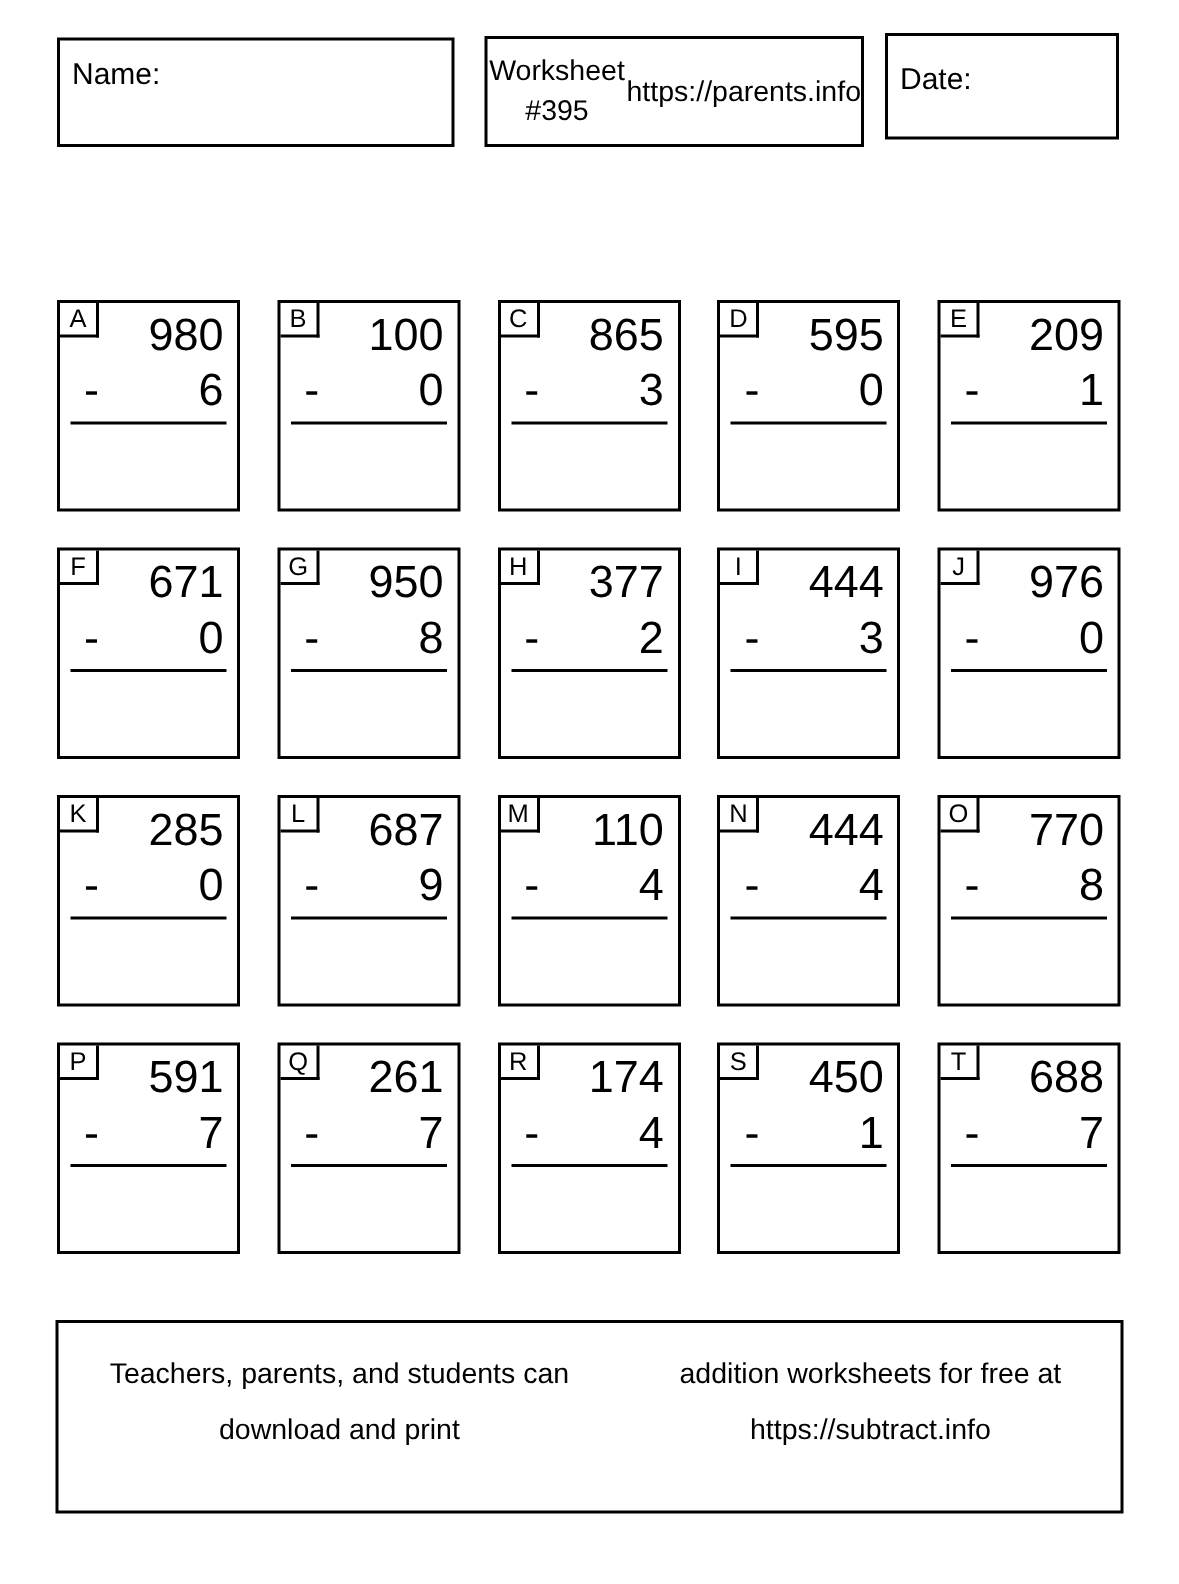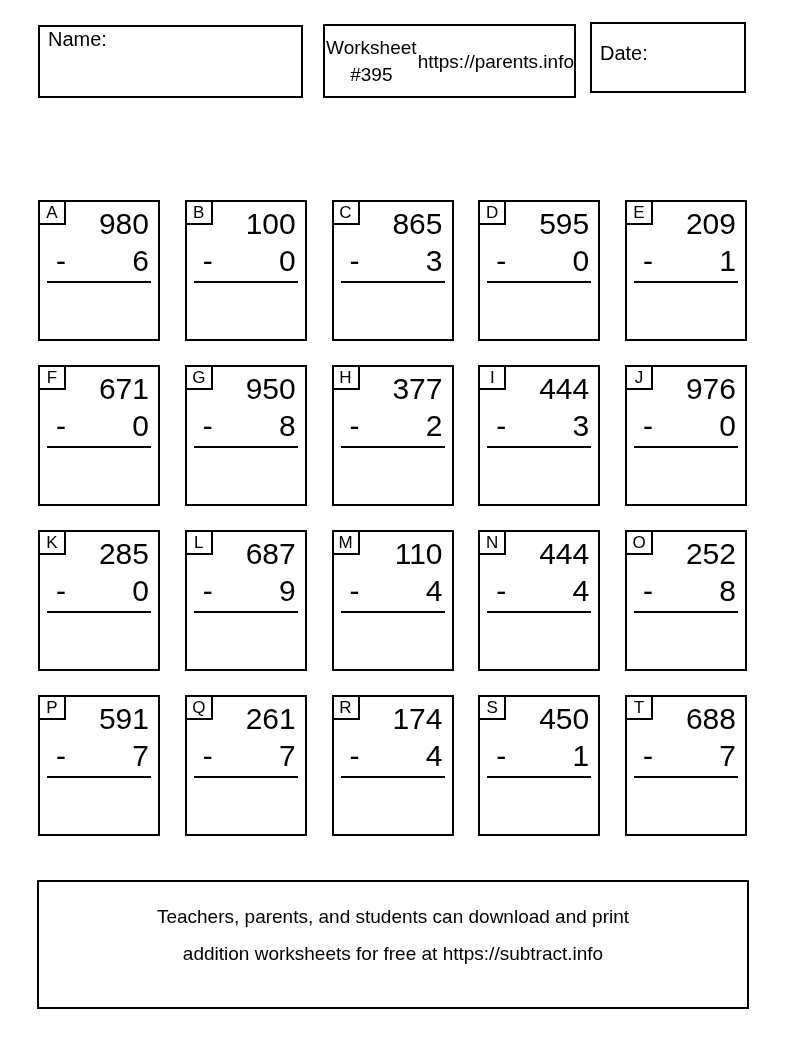--- a/index.html
+++ b/index.html
@@ -6,21 +6,21 @@
   html, body {
     width: 786px; height: 1056px;
     background: #ffffff;
     color: #000000;
     font-family: "Liberation Sans", sans-serif;
   }
   .page { position: relative; width: 786px; height: 1056px; background: #fff; overflow: hidden; }
 
   
   .hdr-box { position: absolute; border: 2px solid #000; background: #fff; }
-  .name-box  { left: 38px;  top: 25px; width: 265px; height: 73px; padding: 0 8px; }
+  .name-box  { left: 38px;  top: 25px; width: 265px; height: 73px; padding: 11px 8px; }
   .ws-box    { left: 323px; top: 24px; width: 253px; height: 74px;
                display: flex; flex-direction: row; justify-content: center; align-items: center; }
   .date-box  { left: 590px; top: 22px; width: 156px; height: 71px; padding: 17px 8px; }
   .hdr-label { font-size: 20px; line-height: 1.2; }
   .ws-line   { font-size: 19px; line-height: 27px; text-align: center; }
 
   
   .title { position: absolute; left: 0; top: 128px; width: 786px;
            text-align: center; font-size: 31px; letter-spacing: 0; }
 
@@ -37,21 +37,21 @@
                    font-size: 30px; line-height: 1; }
   .card .subrow { position: absolute; top: 44px; left: 16px; right: 9px;
                   display: flex; justify-content: space-between; align-items: flex-start;
                   font-size: 30px; line-height: 1; }
   .card .answer-line { position: absolute; top: 79px; left: 7px; right: 7px;
                        border-top: 2px solid #000; }
   .card .answer-space { position: absolute; top: 81px; left: 2px; right: 2px; bottom: 2px; }
 
   
   .footer { position: absolute; left: 37px; top: 880px; width: 712px; height: 129px;
-            border: 2px solid #000; display: flex; flex-direction: column;
+            border: 2px solid #000; display: flex; flex-direction: row;
             justify-content: center; align-items: center; padding-bottom: 20px; }
   .footer-line { font-size: 19px; line-height: 37px; text-align: center; }
 </style>
 </head>
 <body>
 
 <div class="page">
 
   <div class="hdr-box name-box">
     <span class="hdr-label">Name:</span>
@@ -215,21 +215,21 @@
       <div class="subrow">
         <span>-</span>
         <span>4</span>
       </div>
       <div class="answer-line"></div>
       <div class="answer-space"></div>
     </div>
 
     <div class="card">
       <div class="corner">O</div>
-      <div class="minuend">252</div>
+      <div class="minuend">770</div>
       <div class="subrow">
         <span>-</span>
         <span>8</span>
       </div>
       <div class="answer-line"></div>
       <div class="answer-space"></div>
     </div>
 
     <div class="card">
       <div class="corner">P</div>

